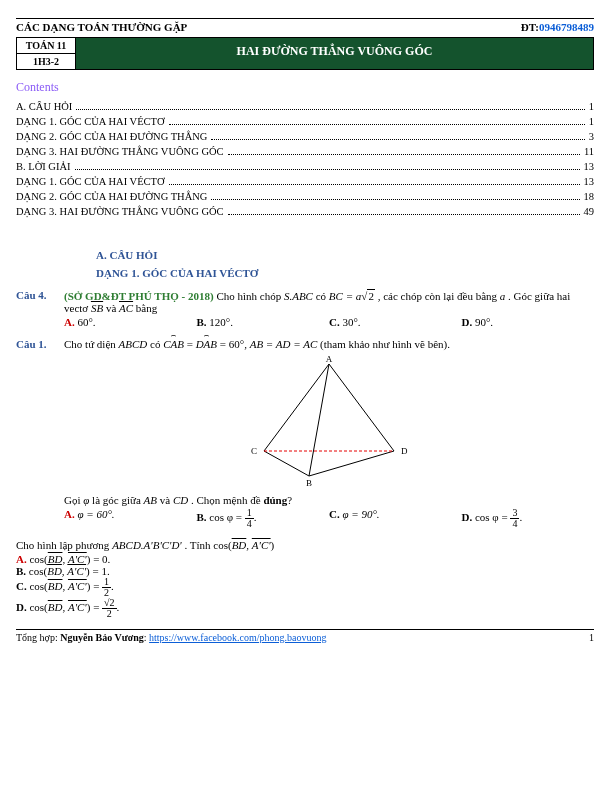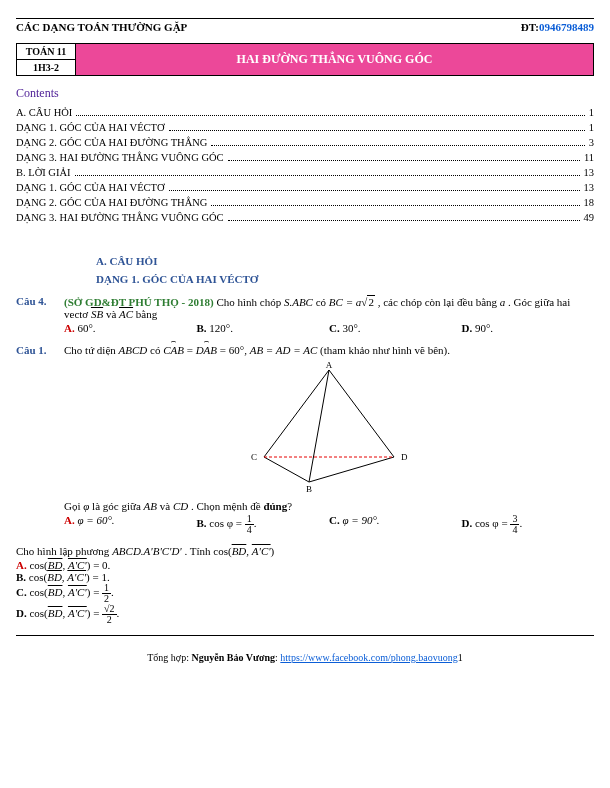--- a/index.html
+++ b/index.html
@@ -9,24 +9,24 @@
     padding: 16px;
     width: 610px;
     box-sizing: border-box;
     color: #000;
     background: #fff;
   }
   .top-hr { border: none; border-top: 1px solid #000; margin: 2px 0; }
   .header-line { display: flex; justify-content: space-between; font-weight: bold; font-size: 11px; }
   .phone { color: #0b5ed7; }
   .red-band {
-    background: #ec4899;
-    display: flex;
-    align-items: center;
-    margin-top: 10px;
+    background: #14532d;
+    display: flex;
+    align-items: flex-start;
+    margin-top: 4px;
     border: 1px solid #000;
   }
   .band-left {
     display: flex;
     flex-direction: column;
     width: 58px;
     background: #fff;
     border-right: 1px solid #000;
   }
   .band-left div {
@@ -38,21 +38,21 @@
   .band-left div:first-child { border-bottom: 1px solid #000; }
   .band-title {
     flex: 1;
     text-align: center;
     color: #fff;
     font-weight: bold;
     font-size: 12px;
     padding: 6px 17px;
   }
   .contents-h {
-    color: #4c1d95;
+    color: #8b5cf6;
     font-size: 12px;
     margin: 10px 0 4px 0;
   }
   .toc-row {
     display: flex;
     align-items: baseline;
     font-size: 10.5px;
     padding: 2px 0;
   }
   .toc-label { white-space: nowrap; }
@@ -78,24 +78,24 @@
   .hat { position: relative; display:inline-block; font-style: italic;}
   .hat::before { content:"⌢"; position:absolute; left:0; right:0; top:-8px; text-align:center; font-style:normal; font-size:9px;}
   .sqrt { display:inline-block; border-top:1px solid #000; padding:0 1px; }
   .frac { display:inline-flex; flex-direction:column; align-items:center; vertical-align:middle; font-size:10px; line-height:1;}
   .frac > div:first-child { border-bottom:1px solid #000; padding:0 2px;}
   .frac > div:last-child { padding:0 2px;}
   .figure { text-align:center; margin: 6px 0; }
   .footer {
     border-top: 1px solid #000;
     display: flex;
-    justify-content: center;
+    justify-content: space-between;
     font-size: 10px;
     margin-top: 10px;
-    padding-top: 16px;
+    padding-top: 2px;
   }
   .footer a { color: #0b5ed7; text-decoration: underline; }
 </style>
 </head>
 <body>
 
 <hr class="top-hr">
 <div class="header-line">
   <span>CÁC DẠNG TOÁN THƯỜNG GẶP</span>
   <span>

